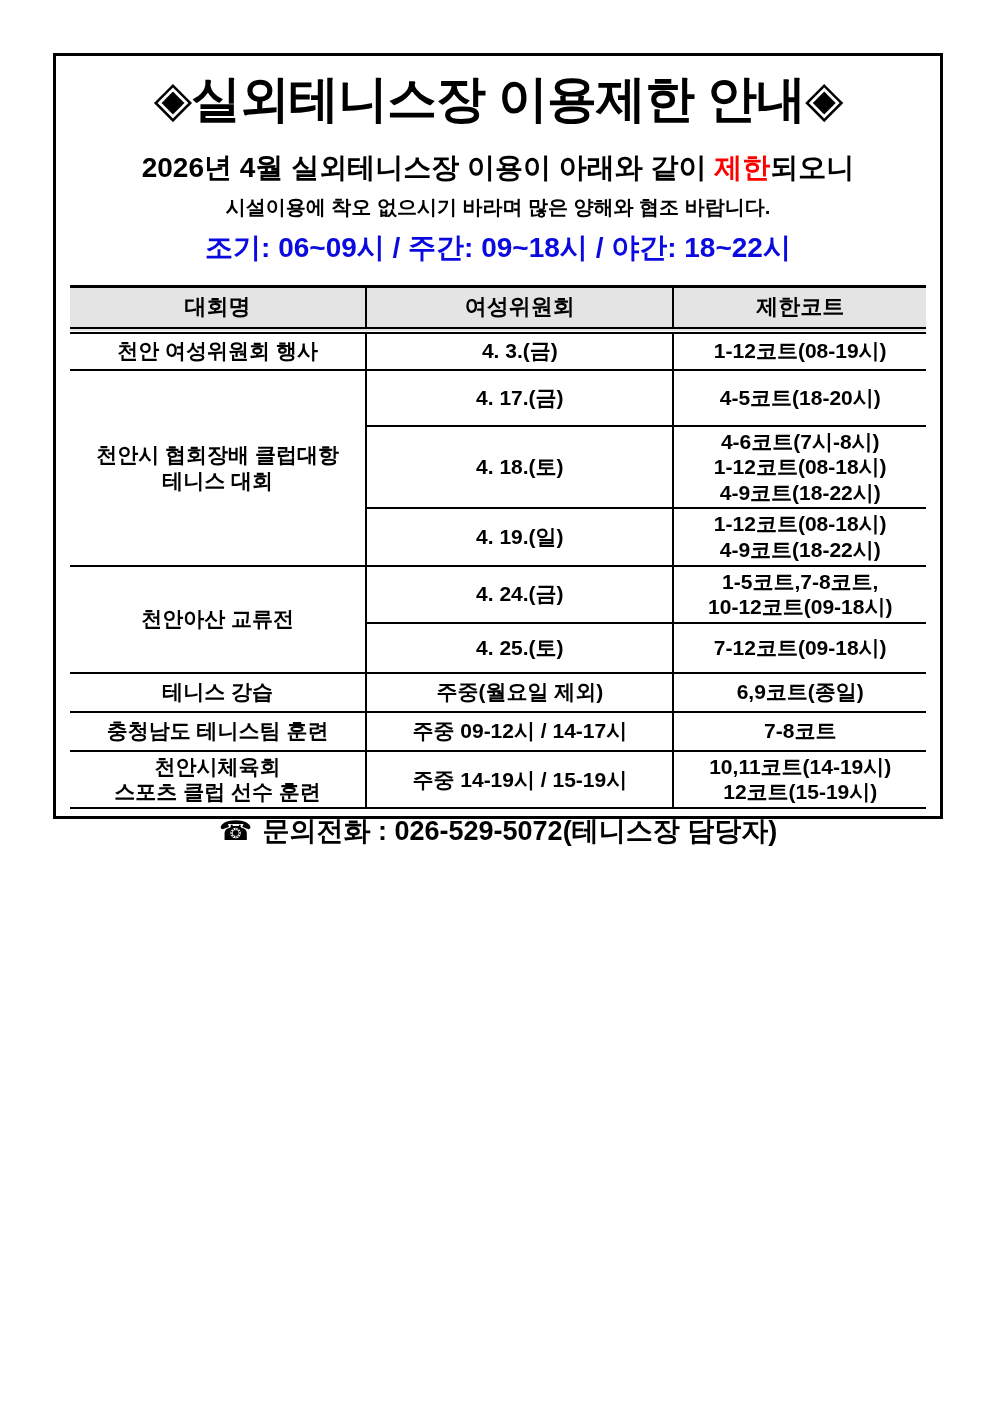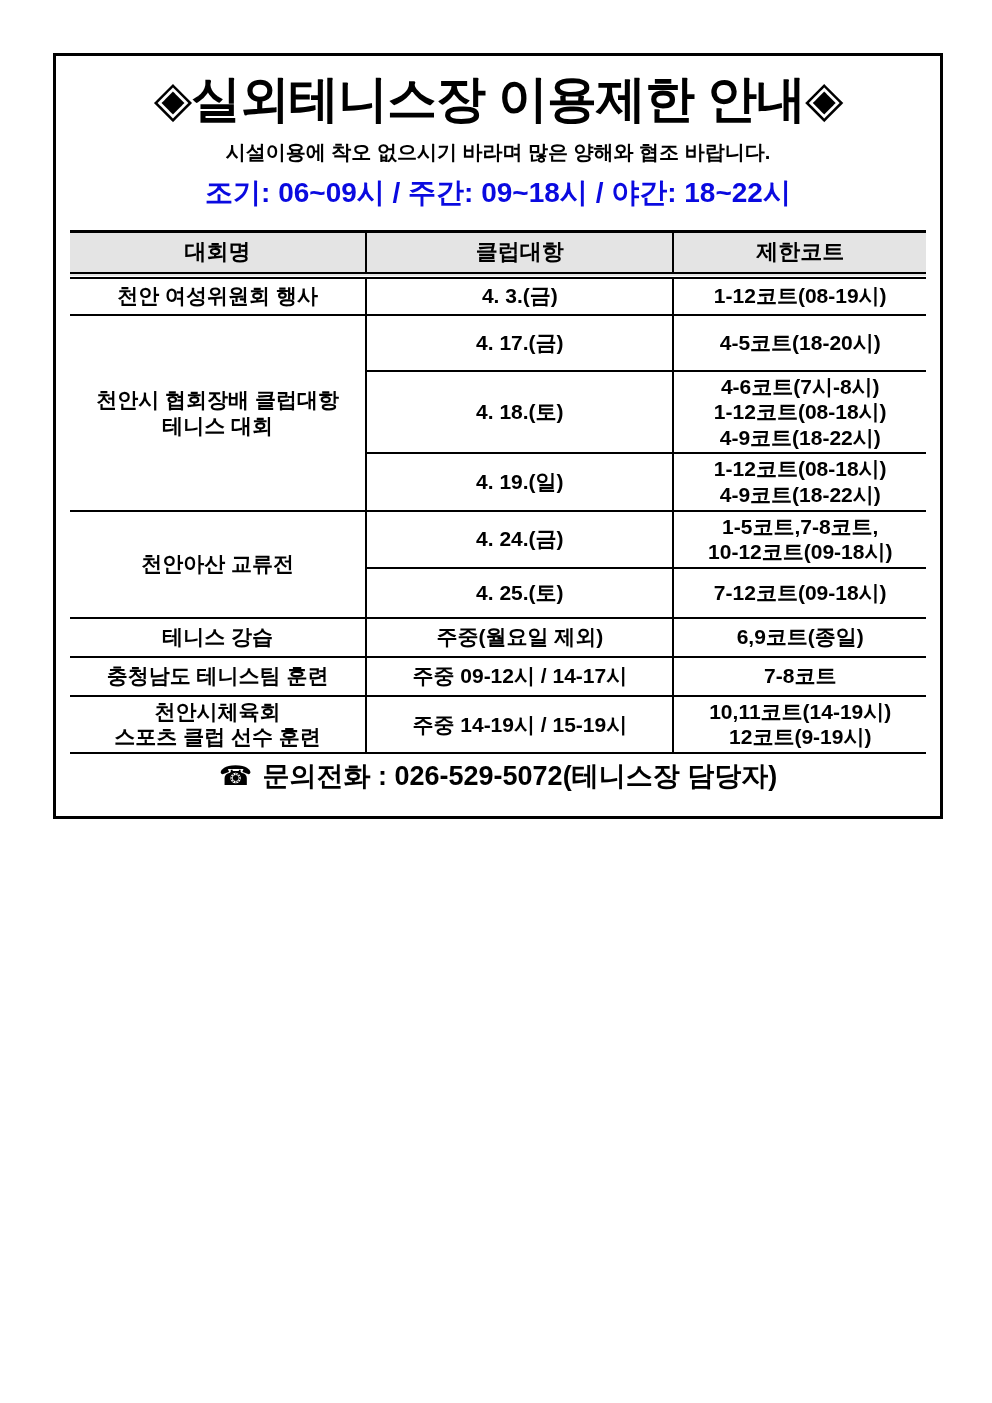--- a/index.html
+++ b/index.html
@@ -115,35 +115,36 @@
   .phone-icon { margin-right: 10px; }
 </style>
 </head>
 <body>
 
 <div class="page">
   <div class="notice-box">
 
     <div class="title">◈실외테니스장 이용제한 안내◈</div>
 
+    <div class="intro-1"><span>2026년 4월 실외테니스장 이용이 아래와 같이 </span><span class="highlight">제한</span><span>되오니</span></div>
 
     <div class="intro-2">시설이용에 착오 없으시기 바라며 많은 양해와 협조 바랍니다.</div>
 
     <div class="times-line">조기: 06~09시 / 주간: 09~18시 / 야간: 18~22시</div>
 
     <table class="schedule">
       <colgroup>
           <col class="w1">
           <col class="w2">
           <col class="w3">
         </colgroup>
       <tbody>
         <tr class="rh-header">
           <th class="c1">대회명</th>
-          <th class="c2">클럽대항</th>
+          <th class="c2">여성위원회</th>
           <th class="c3">제한코트</th>
         </tr>
 
         <tr class="rh-36">
           <td class="c1">천안 여성위원회 행사</td>
           <td class="c2">4. 3.(금)</td>
           <td class="c3">1-12코트(08-19시)</td>
         </tr>
 
         <tr class="rh-56">
@@ -185,21 +186,21 @@
           <td class="c1">충청남도 테니스팀 훈련</td>
           <td class="c2">주중 09-12시 / 14-17시</td>
           <td class="c3">7-8코트</td>
         </tr>
 
         <tr class="rh-57">
           <td class="c1">천안시체육회
 스포츠 클럽 선수 훈련</td>
           <td class="c2">주중 14-19시 / 15-19시</td>
           <td class="c3">10,11코트(14-19시)
-12코트(9-19시)</td>
+12코트(15-19시)</td>
         </tr>
       </tbody>
     </table>
 
     <div class="contact-line"><span class="phone-icon">☎</span><span>문의전화 : 026-529-5072(테니스장 담당자)</span></div>
 
   </div>
 </div>
 
 </body></html>

